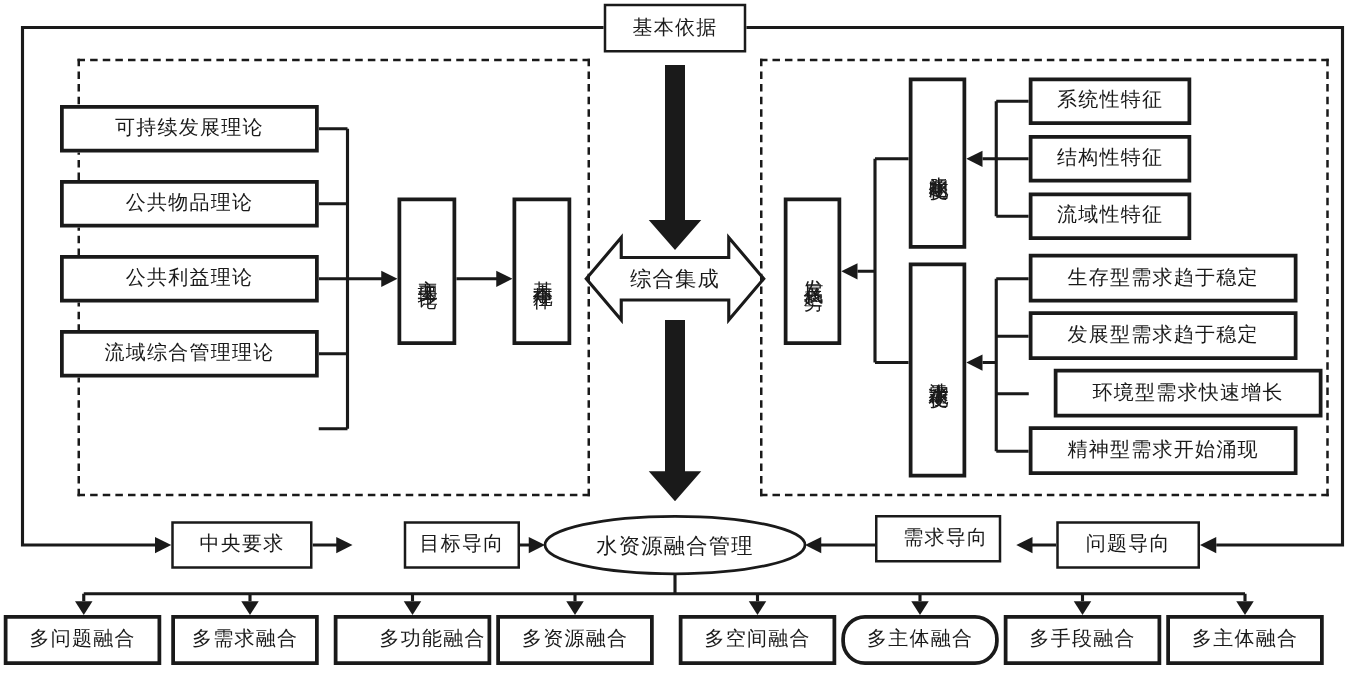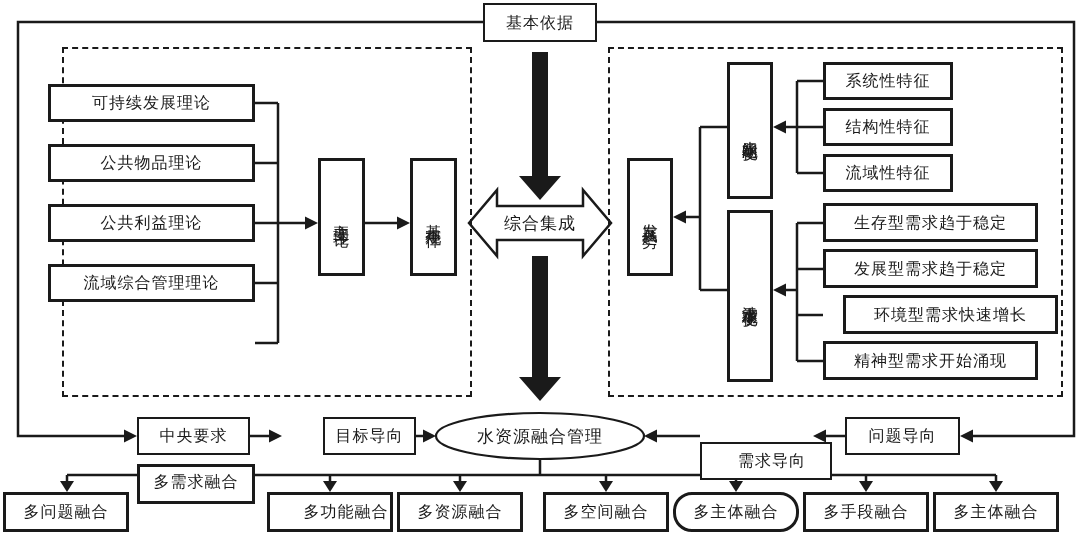--- a/index.html
+++ b/index.html
@@ -110,25 +110,25 @@
   <div class="box theory" style="left:823px;top:154px;width:130px;height:38px;">流域性特征</div>
 
   <div class="box theory" style="left:823px;top:203px;width:215px;height:39px;">生存型需求趋于稳定</div>
   <div class="box theory" style="left:823px;top:249px;width:215px;height:39px;">发展型需求趋于稳定</div>
   <div class="box theory" style="left:823px;top:295px;width:215px;height:39px;margin-left:20px;">环境型需求快速增长</div>
   <div class="box theory" style="left:823px;top:341px;width:215px;height:39px;">精神型需求开始涌现</div>
 
   <div class="box" style="left:137px;top:417px;width:113px;height:38px;">中央要求</div>
   <div class="box" style="left:282px;top:417px;width:93px;height:38px;margin-left:41px;">目标导向</div>
   <div class="plain" style="left:437px;top:413px;width:206px;height:46px;">水资源融合管理</div>
-  <div class="box" style="left:700px;top:442px;width:132px;height:38px;padding-left:12px;">需求导向</div>
+  <div class="box" style="left:700px;top:412px;width:101px;height:38px;padding-left:12px;">需求导向</div>
   <div class="box" style="left:845px;top:417px;width:115px;height:38px;">问题导向</div>
 
   <div class="box fusion" style="left:3px;top:492px;width:126px;height:40px;">多问题融合</div>
-  <div class="box fusion" style="left:137px;top:464px;width:118px;height:40px;font-family:Liberation Mono, monospace;">多需求融合</div>
+  <div class="box fusion" style="left:137px;top:492px;width:118px;height:40px;">多需求融合</div>
   <div class="box fusion" style="left:267px;top:492px;width:126px;height:40px;padding-left:32px;">多功能融合</div>
   <div class="box fusion" style="left:397px;top:492px;width:126px;height:40px;">多资源融合</div>
   <div class="box fusion" style="left:543px;top:492px;width:126px;height:40px;">多空间融合</div>
   <div class="box fusion" style="left:673px;top:492px;width:126px;height:40px;border-radius:19px;">多主体融合</div>
   <div class="box fusion" style="left:803px;top:492px;width:126px;height:40px;">多手段融合</div>
   <div class="box fusion" style="left:933px;top:492px;width:126px;height:40px;">多主体融合</div>
 
 </div>
 
 </body></html>

